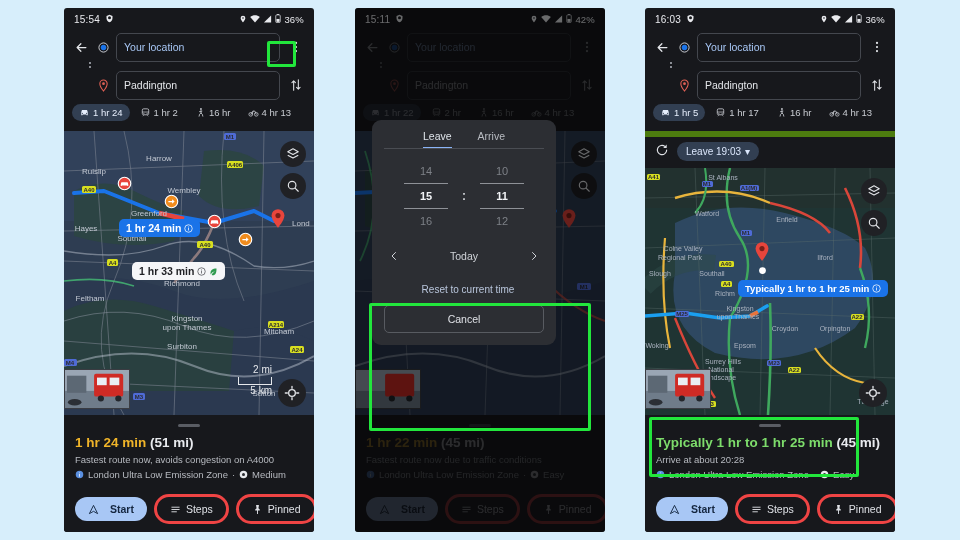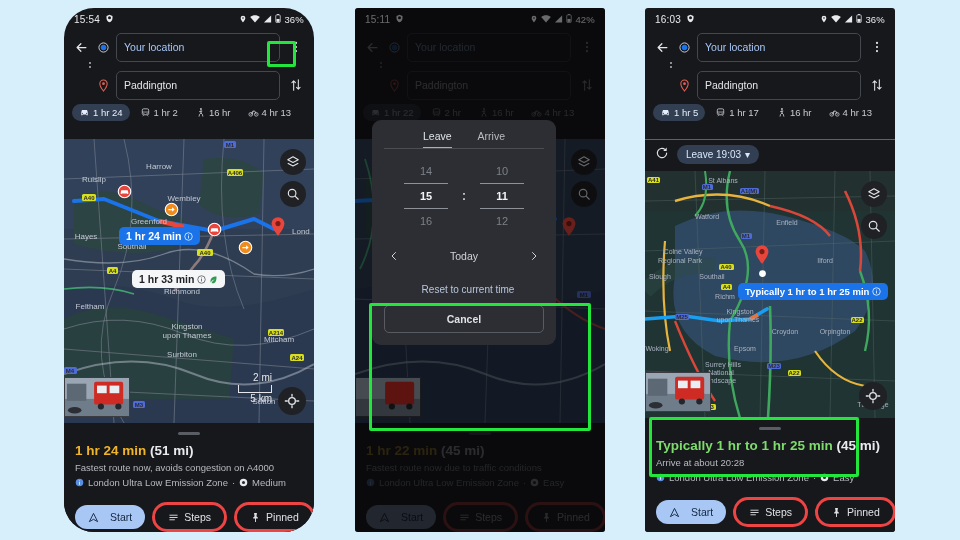--- a/index.html
+++ b/index.html
@@ -13,21 +13,21 @@
 
   .phone {
     position:absolute;
     top:8px;
     width:250px;
     height:524px;
     background:#17181c;
     border-radius:3px;
     overflow:hidden;
   }
-  #phone1 { left:64px;border-radius:30px; }
+  #phone1 { left:64px; }
   #phone2 { left:355px; }
   #phone3 { left:645px; }
 
   
   .statusbar {
     height:22px; display:flex; align-items:center;
     justify-content:space-between; padding:0 10px;
     color:#e9eaee; font-size:10px; letter-spacing:.2px;
   }
   .sb-left { display:flex; align-items:center; gap:5px; }
@@ -44,21 +44,21 @@
     display:flex; align-items:center; padding:0 7px;
     font-size:10.5px; color:#a8c7f5; background:transparent;
   }
   .field.dest { color:#e3e5e9; }
   .kebab { width:20px; flex:0 0 20px; display:flex;align-items:center;justify-content:center; }
   .swap  { width:20px; flex:0 0 20px; display:flex;align-items:center;justify-content:center; }
   .linkline { height:8px; margin-left:17px; width:2px;
     background:repeating-linear-gradient(to bottom,#8a8d94 0 2px,transparent 2px 4px);}
 
   
-  .modes { display:flex; align-items:center; gap:3px; padding:4px 6px 18px 8px; }
+  .modes { display:flex; align-items:center; gap:3px; padding:4px 6px 10px 8px; }
   .chip {
     display:flex; align-items:center; gap:3px; padding:3px 7px;
     border-radius:11px; font-size:9.5px; color:#c9ccd2; white-space:nowrap;
   }
   .chip.sel { background:#323f52; color:#e6eefc; }
   .chip svg { display:block; }
 
   
   .map { position:relative; height:284px; overflow:hidden; background:#2b3a4d; }
   .map.wide { height:247px; }
@@ -102,27 +102,27 @@
   .eta .dist { color:#e8eaee; font-weight:bold; }
   .eta.green { color:#7ddc6b; }
   .sub { font-size:9.5px; color:#b7bac0; margin-top:4px; }
   .meta { font-size:9.5px; color:#b7bac0; margin-top:4px; display:flex; align-items:center; gap:4px;}
   .meta .iblue { color:#8ab4f8; }
   .actions { display:flex; gap:7px; margin-top:14px; align-items:center;}
   .btn {
     display:flex; align-items:center; gap:5px; padding:6px 13px;
     border-radius:16px; font-size:10.5px;
   }
-  .btn.primary { background:#a8c7f5; color:#14263f; font-weight:normal;gap:11px;}
+  .btn.primary { background:#a8c7f5; color:#14263f; font-weight:bold;gap:11px;}
   .btn.ghost { border:3px solid #ef4444; color:#dfe1e6; }
   .homebar { width:78px; height:3px; border-radius:2px; background:#e8eaee; margin:9px auto 0 auto;}
 
   
   .leavebar { display:flex; align-items:center; gap:8px; padding:5px 10px 7px 10px;
-    border-top:1px solid #4d7c0f; }
+    border-top:6px solid #4d7c0f; }
   .leavechip { display:flex; align-items:center; gap:4px; background:#323f52;
     color:#dbe6fb; font-size:10px; padding:4px 9px; border-radius:12px;}
 
   
   .scrim { position:absolute; inset:0; background:rgba(0,0,0,.55); }
   .dialog {
     position:absolute; left:17px; top:112px; width:184px;
     background:#2c2e33; border-radius:9px; padding:10px 0 0 0;
   }
   .dtabs { display:flex; justify-content:center; gap:26px; font-size:10.5px; color:#b9bcc2;}
@@ -132,21 +132,21 @@
   .dtabline { height:1px; background:#4a4d53; margin:0 12px; position:relative; top:-1px;}
   .wheels { display:flex; justify-content:center; align-items:center; gap:8px; padding:10px 0 12px 0;}
   .wheel { width:56px; text-align:center; }
   .wv { font-size:11px; color:#7d8087; padding:5px 0;}
   .wv.cur { color:#f1f3f6; font-weight:bold; }
   .wline { height:1px; background:#8e9197; margin:1px 6px; }
   .colon { color:#cfd2d7; font-size:12px; font-weight:bold;}
   .datenav { display:flex; justify-content:space-between;
     padding:6px 16px; color:#cfd2d7; font-size:10.5px;}
   .reset { text-align:center; color:#b9c6dc; font-size:10px; padding:14px 0 10px 0;margin-left:8px;}
-  .dbtns { display:flex; gap:9px; padding:0 12px 12px 12px;font-weight:bold;}
+  .dbtns { display:flex; gap:9px; padding:0 12px 12px 12px;}
   .dbtn { flex:1; text-align:center; padding:7px 0; border-radius:5px; font-size:10.5px;}
   .dbtn.cancel { border:1px solid #585b61; color:#dfe1e6; }
   .dbtn.set { background:#a8c7f5; color:#14263f; }
 
   
   .hl { position:absolute; border:3px solid #22e63c; border-radius:2px; pointer-events:none; }
 
   .dim { opacity:.35; }
   .lbl { font-size:8px; fill:#c2c8d2; }
   .lbl2 { font-size:7px; fill:#aab2bf; }

